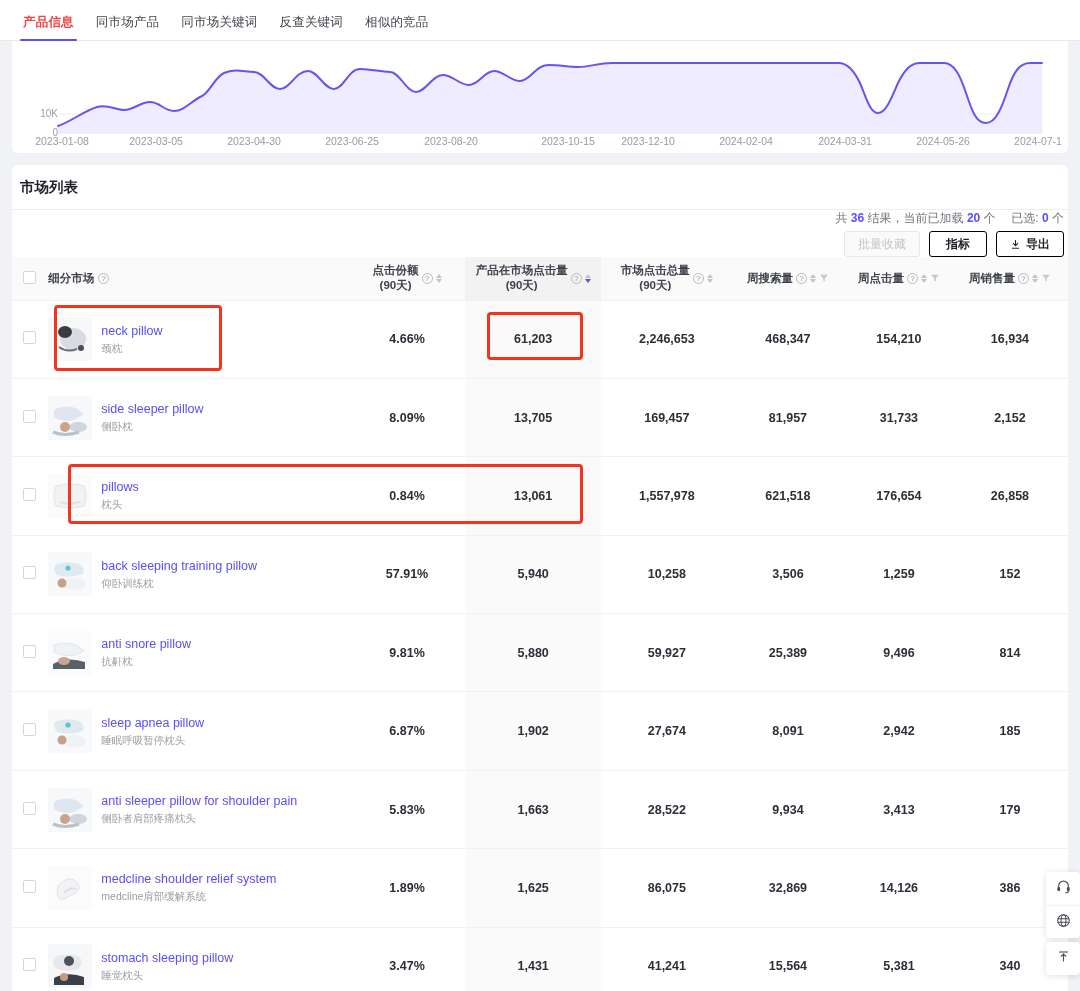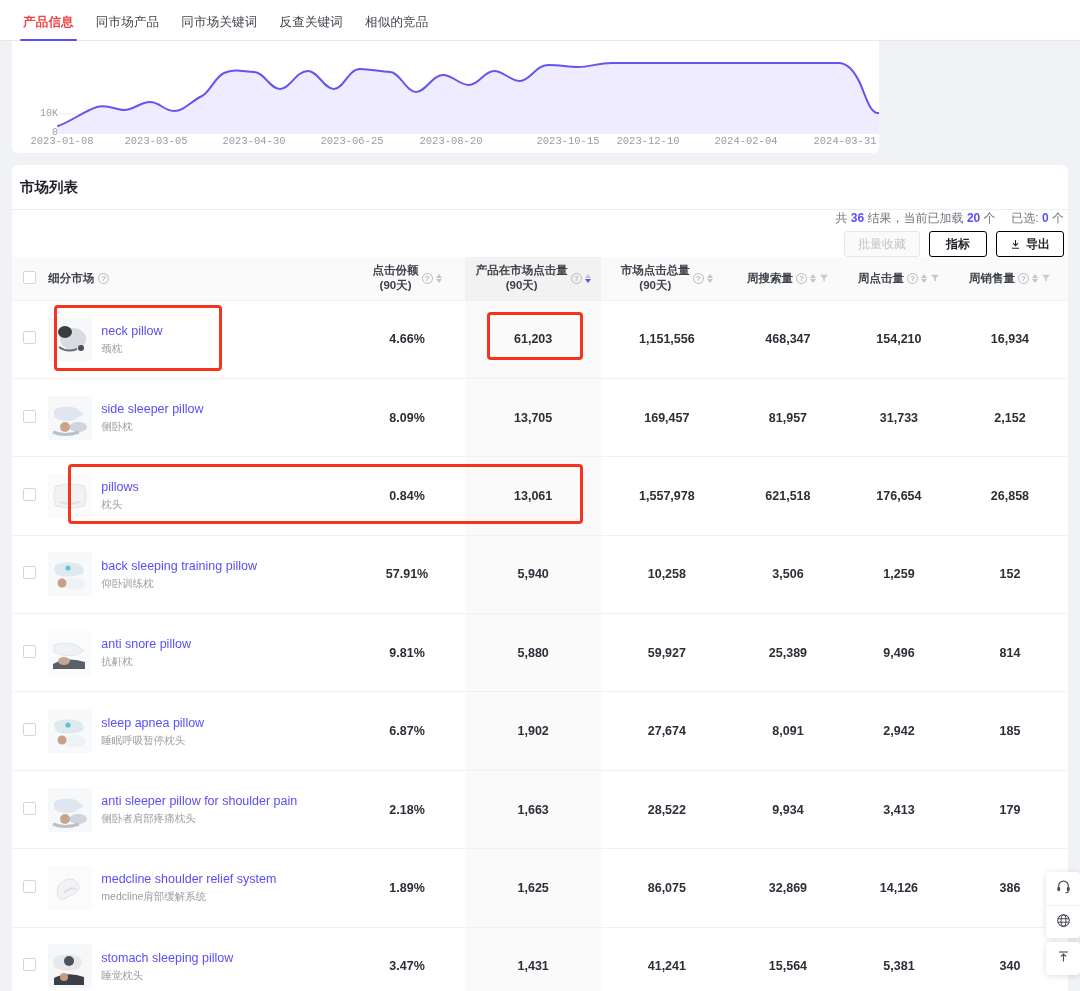--- a/index.html
+++ b/index.html
@@ -28,25 +28,24 @@
   }
   .tab.active { color: #ef4444; font-weight: bold; }
   .tab.active::after {
     content: ""; position: absolute; left: 8px; right: 8px; bottom: -1px;
     height: 2.5px; background: #5a4ef5; border-radius: 2px;
   }
 
   
   .chartcard {
     position: absolute; top: 41px; left: 12px;
-    width: 867px; height: 112px;
+    width: 1056px; height: 112px;
     background: #ffffff;
     border-radius: 0 0 6px 6px;
     overflow: hidden;
-    font-family: Liberation Mono, monospace;
   }
   .chartwrap { position: absolute; inset: 0; }
   .chartwrap svg { display: block; }
   .ytick {
     position: absolute; right: 0; font-size: 10px; color: #9a9ca3;
     text-align: right; white-space: nowrap;
   }
   .ylabels { position: absolute; left: 0; top: 0; width: 46px; height: 112px; }
   .xlabels {
     position: absolute; left: 0; bottom: 2px; width: 1056px; height: 16px;
@@ -379,21 +378,21 @@
                     </svg>
                 </div>
                 <div class="nmtxt">
                   <div class="nm">neck pillow</div>
                   <div class="nmcn">颈枕</div>
                 </div>
               </div>
             </td>
             <td class="num">4.66%</td>
             <td class="num sorted">61,203</td>
-            <td class="num">1,151,556</td>
+            <td class="num">2,246,653</td>
             <td class="num">468,347</td>
             <td class="num">154,210</td>
             <td class="num">16,934</td>
             <td></td>
           </tr>
 
           <tr>
             <td class="c-chk">
               <span class="cbx"></span></td>
             <td>
@@ -548,21 +547,21 @@
                     <circle cx="17" cy="31" r="5" fill="#c8a48c"></circle>
                     <path d="M5 36 q12 5 26 0" stroke="#b9c0c9" stroke-width="3" fill="none"></path>
                     </svg>
                 </div>
                 <div class="nmtxt">
                   <div class="nm">anti sleeper pillow for shoulder pain</div>
                   <div class="nmcn">侧卧者肩部疼痛枕头</div>
                 </div>
               </div>
             </td>
-            <td class="num">2.18%</td>
+            <td class="num">5.83%</td>
             <td class="num sorted">1,663</td>
             <td class="num">28,522</td>
             <td class="num">9,934</td>
             <td class="num">3,413</td>
             <td class="num">179</td>
             <td></td>
           </tr>
 
           <tr>
             <td class="c-chk">

